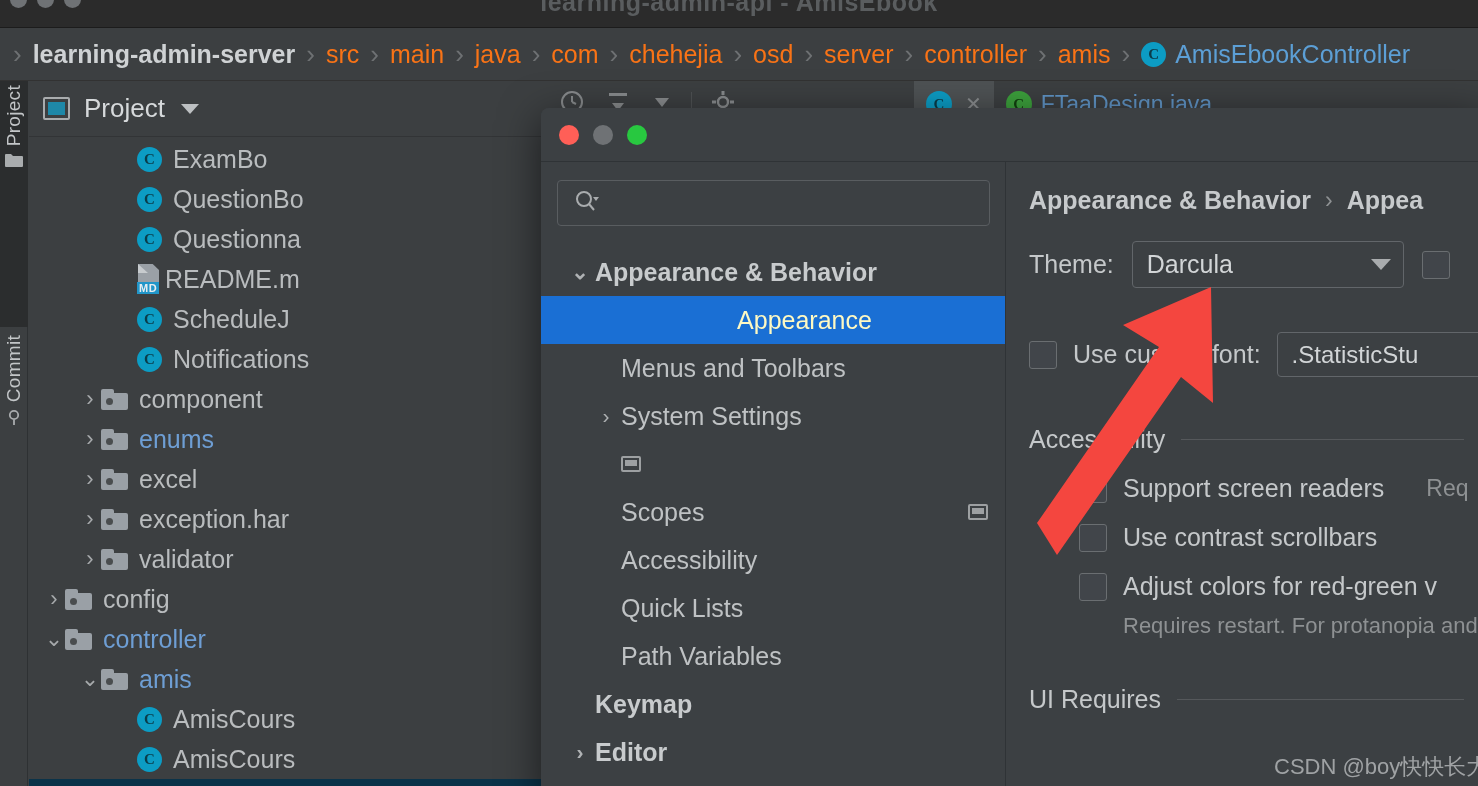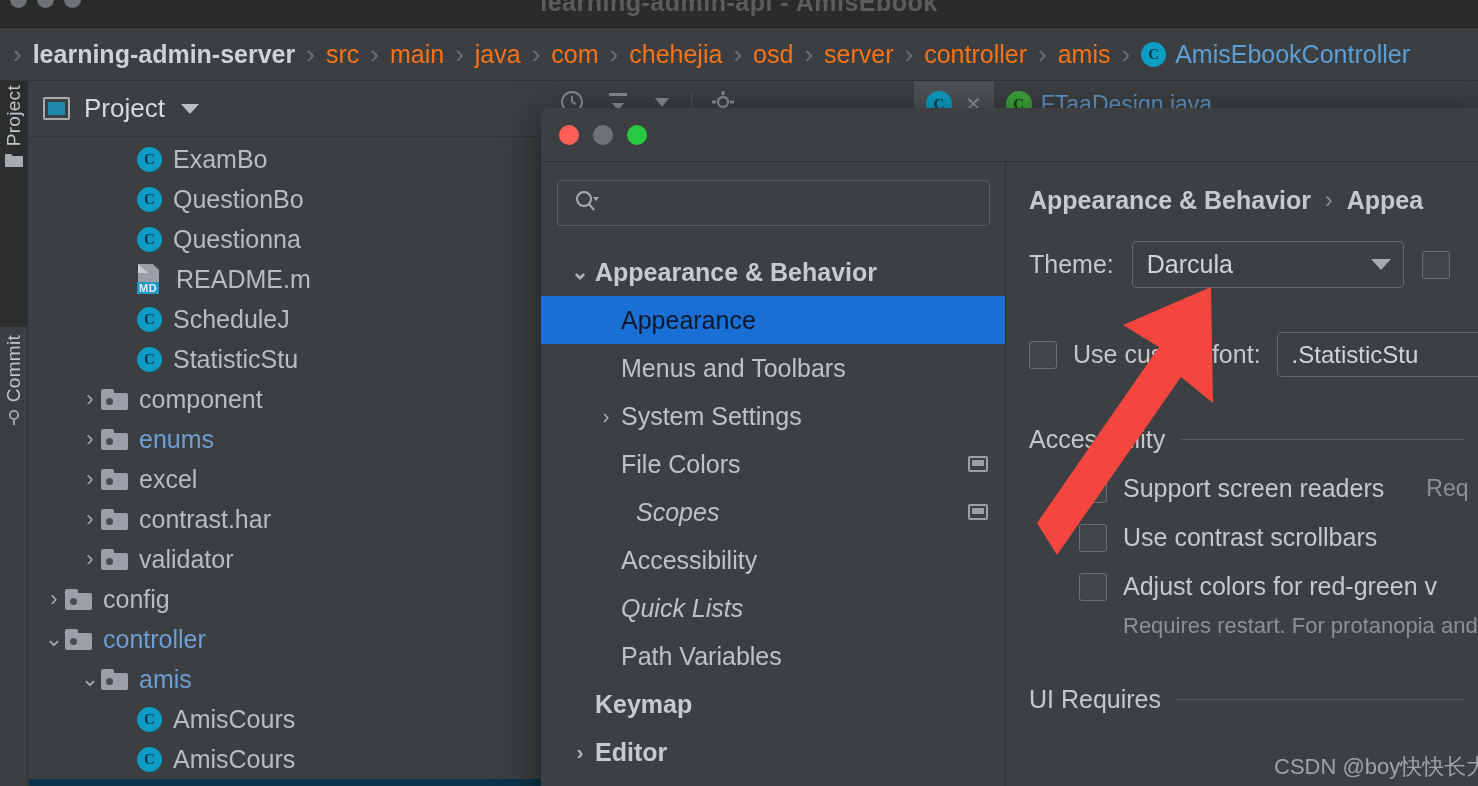--- a/index.html
+++ b/index.html
@@ -126,21 +126,21 @@
     background: #9AA0A6; border-radius: 2px;
   }
   .ico-folder .ftab {
     position: absolute; left: 0; top: 0; width: 13px; height: 6px;
     background: #9AA0A6; border-radius: 2px 2px 0 0;
   }
   .ico-folder .fdot {
     position: absolute; left: 5px; bottom: 5px; width: 7px; height: 7px;
     border-radius: 50%; background: #4A4D4F;
   }
-  .ico-md { width: 28px; height: 30px; margin-right: 11px; flex: none; position: relative; }
+  .ico-md { width: 28px; height: 30px; flex: none; position: relative; }
   .ico-md .page {
     position: absolute; left: 1px; top: 0; width: 21px; height: 20px;
     background: #9AA0A6;
     clip-path: polygon(0 0, 70% 0, 100% 30%, 100% 100%, 0 100%);
   }
   .ico-md .corner {
     position: absolute; left: 1px; top: 0; width: 10px; height: 9px; background: #C7CBCE;
     clip-path: polygon(0 0, 100% 100%, 0 100%);
   }
   .ico-md .mdtag {
@@ -224,21 +224,21 @@
   .search-input {
     background: transparent; border: none; outline: none;
     color: #C8CBCD; font-size: 21px; font-family: "Liberation Sans", sans-serif;
     width: 370px; margin-left: 10px;
   }
   .nav-list { margin-top: 22px; }
   .nav-row {
     height: 48px; display: flex; align-items: center; white-space: nowrap;
     color: #BFC2C4; font-size: 25px; padding-right: 18px;
   }
-  .nav-row.selected { background: #1A6FD4; color: #0f172a; }
+  .nav-row.selected { background: #1A6FD4; color: #fef9c3; text-align: center; }
   .nav-row.bold { font-weight: bold; color: #C8CBCD; }
   .nav-row .nav-twisty {
     width: 30px; text-align: center; flex: none; color: #AFB2B4; font-size: 21px;
   }
   .nav-row .nav-label { flex: 1; }
   .proj-scope-ico {
     width: 20px; height: 16px; border: 2px solid #9DA0A2; border-radius: 2px;
     position: relative; flex: none;
   }
   .proj-scope-ico::after {
@@ -403,21 +403,21 @@
           <span class="tname">README.m</span>
         </div>
         <div class="tree-row" style="padding-left: 86px;">
           <span class="twisty"></span>
           <span class="ico-class">C</span>
           <span class="tname">ScheduleJ</span>
         </div>
         <div class="tree-row" style="padding-left: 86px;">
           <span class="twisty"></span>
           <span class="ico-class">C</span>
-          <span class="tname">StatisticStu</span>
+          <span class="tname">Notifications</span>
         </div>
         <div class="tree-row" style="padding-left: 50px;">
           <span class="twisty">›</span>
           <span class="ico-folder">
             <span class="ftab"></span>
             <span class="fbody"></span>
             <span class="fdot"></span>
           </span>
           <span class="tname">component</span>
         </div>
@@ -439,21 +439,21 @@
           </span>
           <span class="tname">excel</span>
         </div>
         <div class="tree-row" style="padding-left: 50px;">
           <span class="twisty">›</span>
           <span class="ico-folder">
             <span class="ftab"></span>
             <span class="fbody"></span>
             <span class="fdot"></span>
           </span>
-          <span class="tname">contrast.har</span>
+          <span class="tname">exception.har</span>
         </div>
         <div class="tree-row" style="padding-left: 50px;">
           <span class="twisty">›</span>
           <span class="ico-folder">
             <span class="ftab"></span>
             <span class="fbody"></span>
             <span class="fdot"></span>
           </span>
           <span class="tname">validator</span>
         </div>
@@ -586,33 +586,32 @@
             <div class="nav-row" style="padding-left: 50px;">
               <span class="nav-twisty"></span>
               <span class="nav-label">Menus and Toolbars</span>
             </div>
             <div class="nav-row" style="padding-left: 50px;">
               <span class="nav-twisty">›</span>
               <span class="nav-label">System Settings</span>
             </div>
             <div class="nav-row" style="padding-left: 50px;">
               <span class="nav-twisty"></span>
-              <span class="nav-label">File Colors</span>
               <span class="proj-scope-ico"></span>
             </div>
-            <div class="nav-row" style="padding-left: 65px; font-style: italic;">
+            <div class="nav-row" style="padding-left: 50px;">
               <span class="nav-twisty"></span>
               <span class="nav-label">Scopes</span>
               <span class="proj-scope-ico"></span>
             </div>
             <div class="nav-row" style="padding-left: 50px;">
               <span class="nav-twisty"></span>
               <span class="nav-label">Accessibility</span>
             </div>
-            <div class="nav-row" style="padding-left: 50px; font-style: italic;">
+            <div class="nav-row" style="padding-left: 50px;">
               <span class="nav-twisty"></span>
               <span class="nav-label">Quick Lists</span>
             </div>
             <div class="nav-row" style="padding-left: 50px;">
               <span class="nav-twisty"></span>
               <span class="nav-label">Path Variables</span>
             </div>
             <div class="nav-row bold" style="padding-left: 24px;">
               <span class="nav-twisty"></span>
               <span class="nav-label">Keymap</span>

